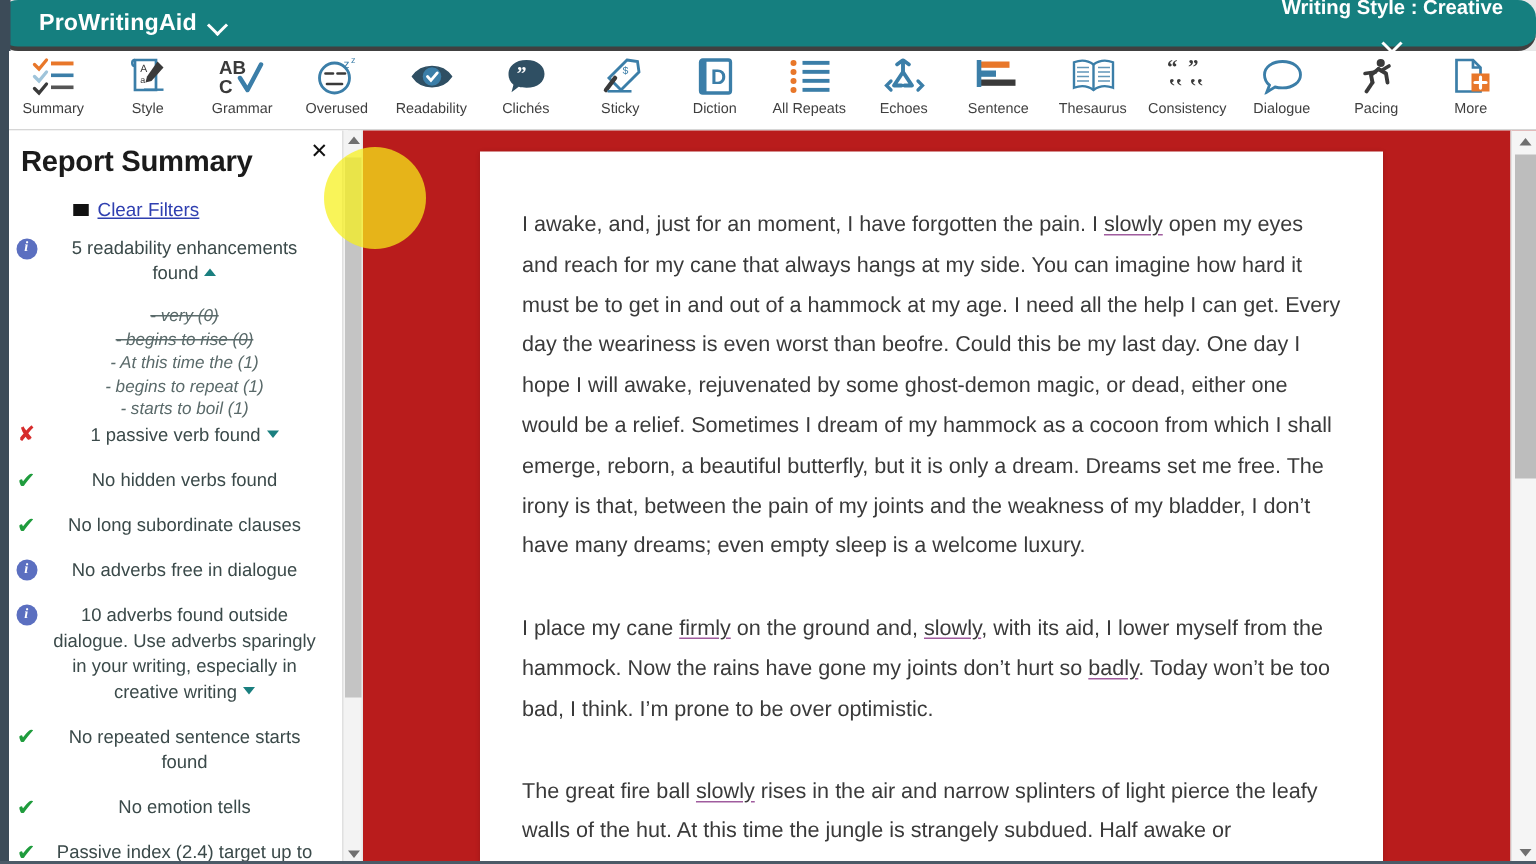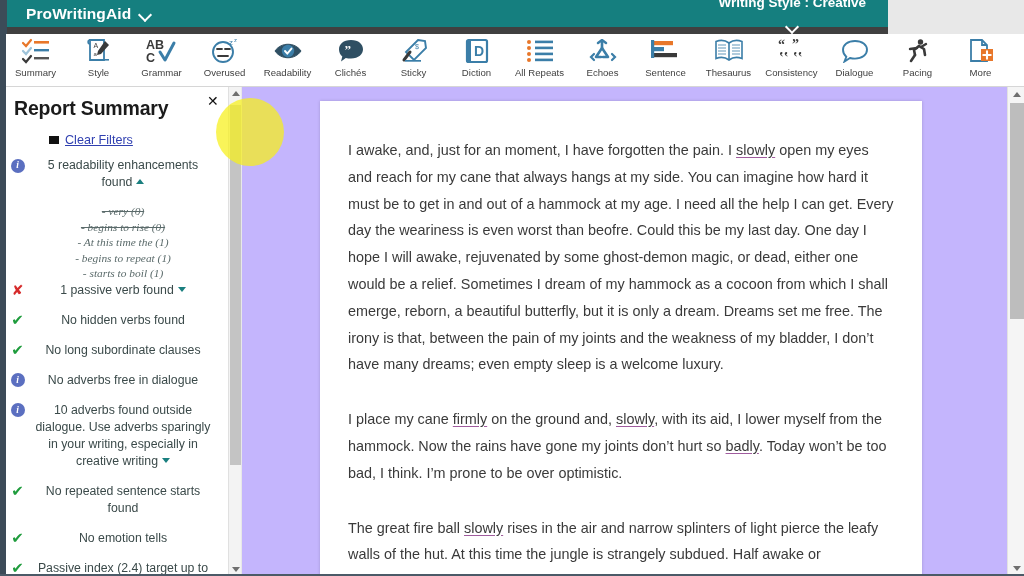--- a/index.html
+++ b/index.html
@@ -13,25 +13,26 @@
   #app {
     position: relative;
     width: 1024px; height: 576px;
     background: #e8e8e8;
     overflow: hidden;
   }
 
   
   .titlebar {
     position: absolute; left: 0; top: 0;
-    width: 888px; height: 34px;
+    width: 1024px; height: 34px;
     background: #157f7f;
     display: flex; align-items: center;
     justify-content: space-between;
-    border-bottom: 7px solid #404040;
+    border-bottom: 3px solid #404040;
+    border-radius: 12px;
   }
   .tb-left-edge {
     position:absolute; left:0; top:0; width:7px; height:34px;
     background:#3c4b58;
   }
   .brand {
     display: flex; align-items: center; gap: 8px;
     margin-left: 26px; color: #ffffff;
     font-size: 15.5px; font-weight: 600; letter-spacing: .1px;
   }
@@ -146,21 +147,21 @@
     color:#d62b2b; font-size:14px; font-weight:700; line-height:1;
     font-family:"DejaVu Sans", sans-serif;
   }
   .tri-up, .tri-down {
     display:inline-block; width:0;height:0;margin-left:4px;
     vertical-align: middle; position:relative; top:-1px;
   }
   .tri-up { border-left:4.5px solid transparent;border-right:4.5px solid transparent;border-bottom:5px solid #1a7f7f; }
   .tri-down { border-left:4.5px solid transparent;border-right:4.5px solid transparent;border-top:5px solid #1a7f7f; }
 
-  .sublist { margin-top: 2px; padding-left: 26px; font-family: Liberation Serif, serif; }
+  .sublist { margin-top: 2px; padding-left: 26px; }
   .subitem {
     font-size: 11.4px; font-style: italic; color:#5a6a6a;
     line-height: 15.6px; white-space: nowrap;
   }
   .subitem.struck { text-decoration: line-through; }
 
   
   .sb-scroll {
     position:absolute; left: 228px; top: 87px;
     width: 13px; height: 489px; background:#f3f3f3;
@@ -176,21 +177,21 @@
   .ar-dn { width:0;height:0;border-left:4px solid transparent;border-right:4px solid transparent;border-top:5px solid #6f6f6f; }
   .sb-thumb {
     position:absolute; left:1px; top:18px; width:11px; height:360px;
     background:#c4c4c4; border-radius:0;
   }
 
   
   .docarea {
     position:absolute; left: 242px; top: 87px;
     width: 782px; height: 489px;
-    background:#c4b5fd;
+    background:#b91c1c;
     overflow:hidden;
   }
   .page {
     position:absolute; left: 78px; top: 14px;
     width: 602px; min-height: 600px;
     background:#ffffff;
     box-shadow: 0 0 3px rgba(0,0,0,.17);
     padding: 36px 28px 20px 28px;
   }
   .page p {

